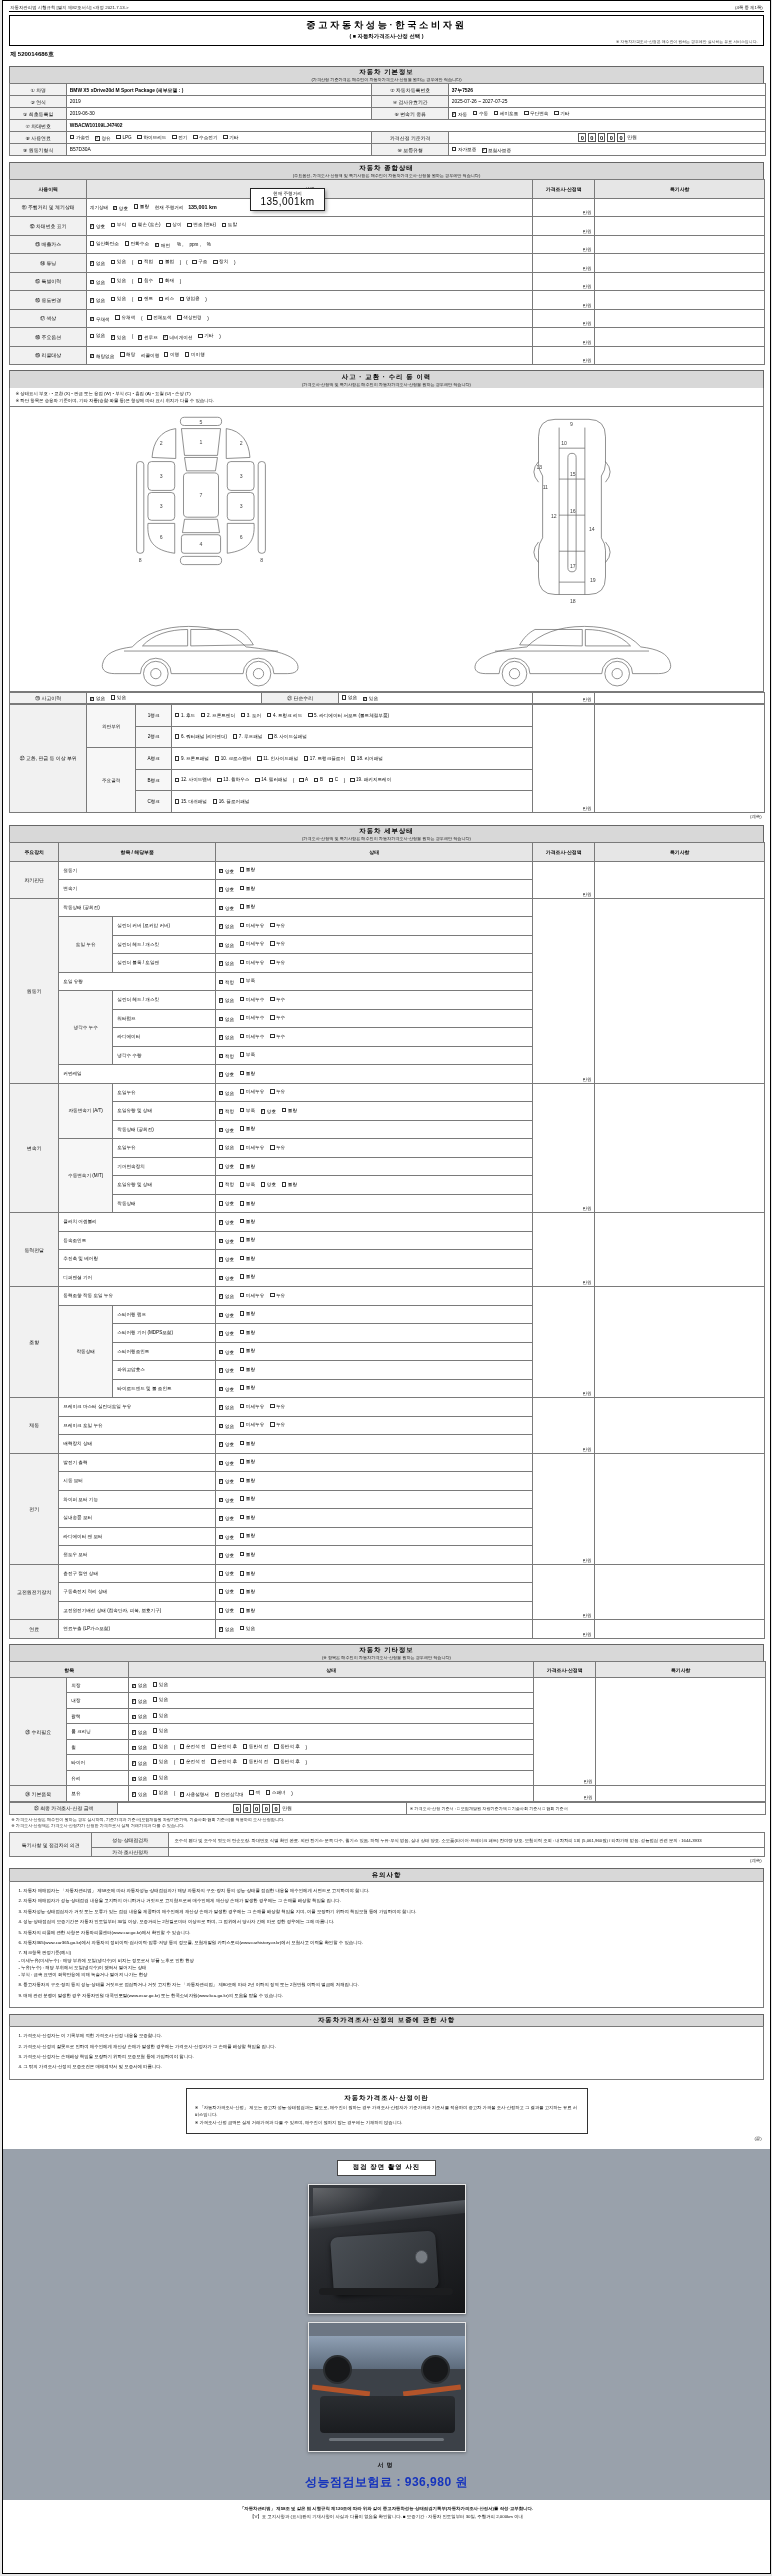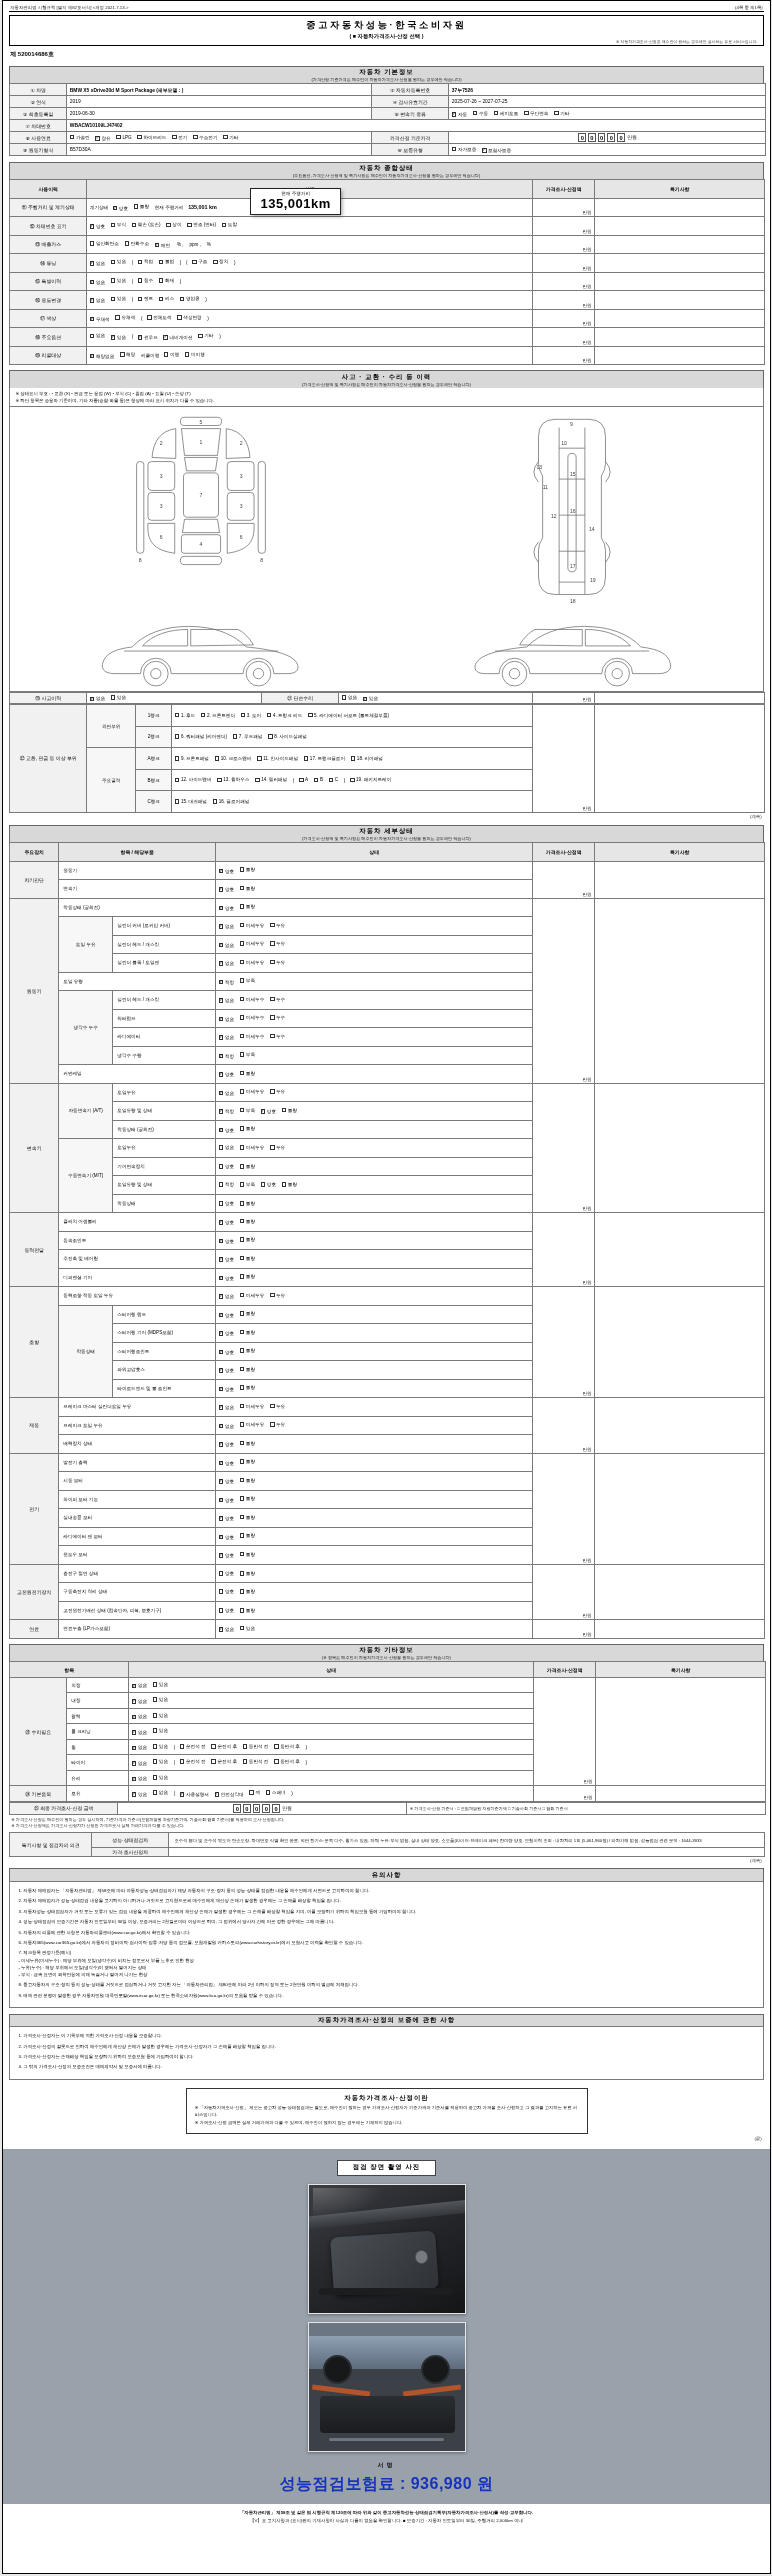--- a/index.html
+++ b/index.html
@@ -36,21 +36,21 @@
 .tch{margin-right:4.6px;font-size:4.6px}
 .tch.b{font-weight:bold;font-size:5.4px}
 .digit{display:inline-block;width:7.7px;height:8.8px;border:0.5px solid #555;margin:0 1px;text-align:center;line-height:8.8px;font-weight:bold;font-size:5.7px;background:#fff;vertical-align:middle}
 .marker{text-align:right;font-size:4.4px;color:#333;padding:1.5px 2.1px 0}
 .legendbox{border:0.5px solid #7a7a7a;border-top:none;padding:2.1px 5.2px;font-size:4.4px;line-height:1.6}
 .diagrams{border:0.5px solid #7a7a7a;border-top:none;padding:5.2px 5.2px 3.1px;display:grid;grid-template-columns:1fr 1fr;justify-items:center;row-gap:3.1px}
 svg.cd{stroke:#666;fill:none;stroke-width:1.4}
 svg.cd text{fill:#444;font-size:10px;stroke:none;font-family:"Liberation Sans",sans-serif}
 .callout{position:absolute;top:26px;left:241px;background:#fff;border:1px solid #222;box-shadow:1.5px 1.5px 3.6px rgba(0,0,0,.35);padding:2.6px 9.3px;text-align:center;z-index:5}
 .callout .cl-l{font-size:4.6px;color:#111}
-.callout .cl-v{font-size:13px;font-weight:bold;letter-spacing:0.5px}
+.callout .cl-v{font-size:10px;font-weight:normal;letter-spacing:0.5px}
 .finenotes{font-size:4.1px;color:#222;line-height:1.55;padding:2.1px 2.1px 0}
 .noticebox{border:0.5px solid #7a7a7a;padding:5.2px 8.2px;font-size:4.4px;line-height:1.65}
 .note-item{margin-bottom:3.1px;white-space:pre-line;text-align:justify}
 .pricebox{width:402px;margin:8.2px auto 1px;border:0.8px solid #333;padding:4.6px 8.2px;text-align:center}
 .pricebox .pt{font-weight:bold;font-size:6.4px;margin-bottom:2.6px;letter-spacing:1px}
 .pricebox .pl .note-item{font-size:4.3px;text-align:left;line-height:1.55;margin-bottom:1.5px}
 .photoband{margin:8.2px -6.2px 0;background:#99a1ab;padding:10.3px 0 9.3px;text-align:center}
 .photo-title{display:inline-block;background:#fff;border:0.5px solid #444;padding:2.6px 14.4px;font-weight:bold;font-size:6.4px;margin-bottom:8.2px;letter-spacing:1px}
 .photo{width:158px;height:130px;margin:0 auto 8.2px;border:1px solid #e6e6e6;position:relative;overflow:hidden;box-shadow:0 1px 3.1px rgba(0,0,0,.35)}
 .p-engine{background:linear-gradient(150deg,#3a3d42 0%,#26282c 45%,#141517 100%)}
@@ -61,21 +61,21 @@
 .eng-hose{position:absolute;left:10.3px;top:103px;width:134px;height:7.2px;border-radius:4.1px;background:#1c1d1f}
 .p-under{background:linear-gradient(#6c7683 0 26%,#3c4148 26% 100%)}
 .ub-body{position:absolute;left:0;top:12.4px;width:100%;height:33px;background:linear-gradient(#8fa0b4,#5d6b7c)}
 .ub-wheel{position:absolute;width:29px;height:29px;border-radius:50%;background:#17181a;top:32px;border:2.1px solid #2a2d30}
 .ub-wheel.w1{left:14.4px}.ub-wheel.w2{right:14.4px}
 .ub-arm{position:absolute;width:58px;height:5.2px;background:#b4542a;top:65px}
 .ub-arm.a1{left:3.1px;transform:rotate(7deg)}.ub-arm.a2{right:3.1px;transform:rotate(-7deg)}
 .ub-floor{position:absolute;left:11.3px;top:73px;width:135px;height:37px;background:linear-gradient(#2a2d31,#1a1c1f);border-radius:4.1px}
 .ub-pipe{position:absolute;left:20.6px;top:115px;width:115px;height:3.1px;background:#6e747b;border-radius:1.5px}
 .signline{font-size:6px;font-weight:bold;margin:4.1px 0 4.1px;color:#101010;letter-spacing:3.1px}
-.premium{color:#1533bd;font-weight:bold;font-size:16px;letter-spacing:0.5px}
+.premium{color:#1533bd;font-weight:bold;font-size:12px;letter-spacing:0.5px}
 .footer{padding:5.2px 0 0;text-align:center;font-size:4.4px;line-height:1.8;color:#111}
 .footer .f1{font-weight:bold}
 </style>
 </head>
 <body>
 
 <div class="sheet">
 
   <div class="topline">
     <span>자동차관리법 시행규칙 [별지 제82호서식] &lt;개정 2021.7.13.&gt;</span>

